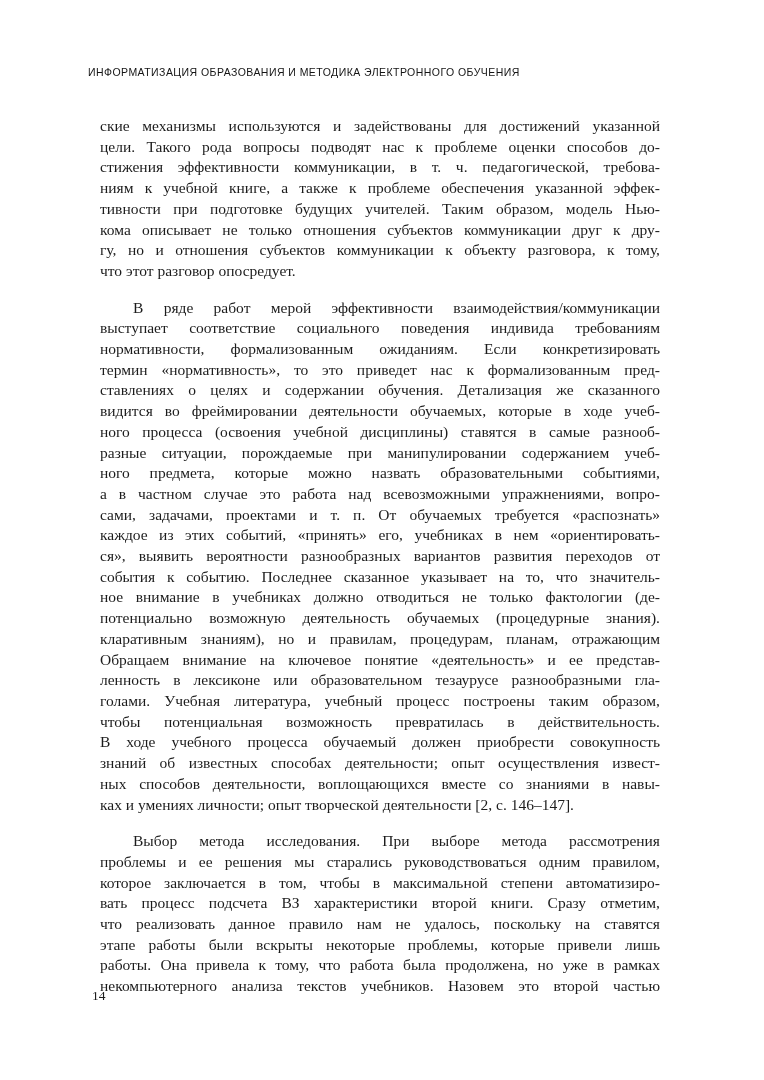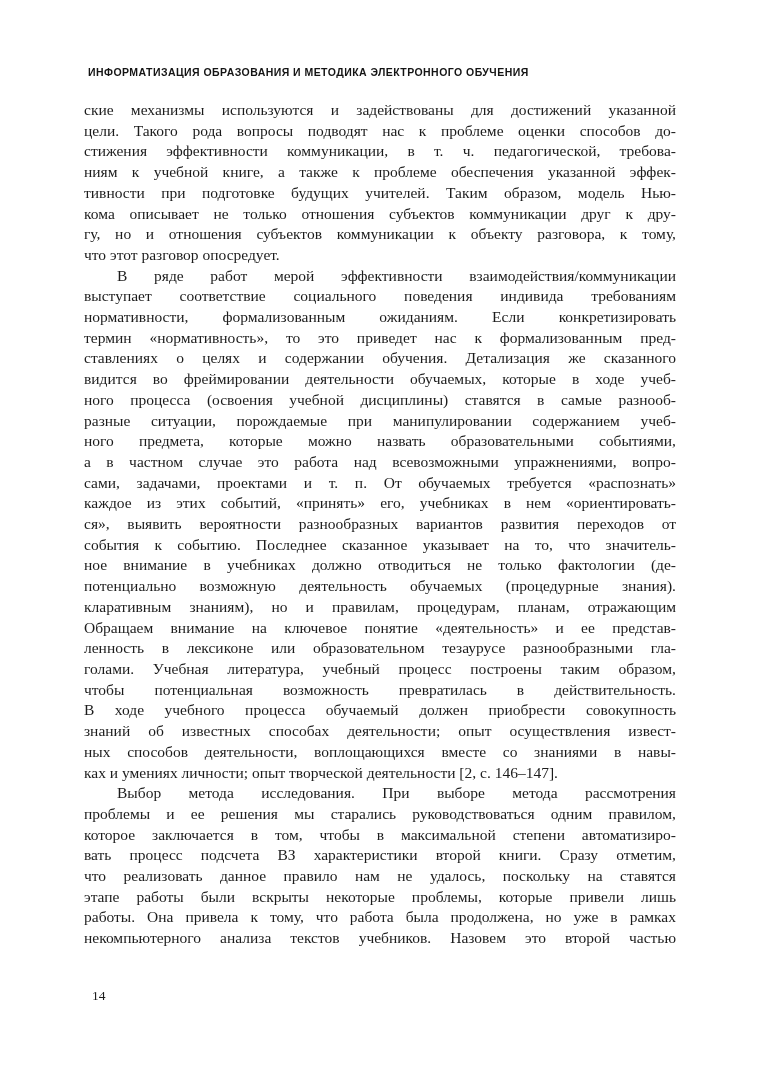--- a/index.html
+++ b/index.html
@@ -15,37 +15,37 @@
     overflow: hidden;
     font-family: "Liberation Serif", serif;
     color: #1c1c1c;
   }
   .running-head {
     position: absolute;
     left: 88px;
     top: 66px;
     width: 600px;
     font-family: "Liberation Sans", sans-serif;
-    font-weight: bold;
+    font-weight: normal;
     font-size: 10.5px;
     letter-spacing: 0.45px;
     color: #141414;
     white-space: nowrap;
   }
   .body-text {
     position: absolute;
     left: 84px;
     top: 100px;
     width: 592px;
     font-size: 15.5px;
     line-height: 20.7px;
     color: #1c1c1c;
   }
   .paragraph {
-    margin: 0;
+    margin: 16px;
     padding: 0;
   }
   .line {
     text-align: justify;
     text-align-last: justify;
     white-space: normal;
   }
   .line.last {
     text-align-last: left;
   }

